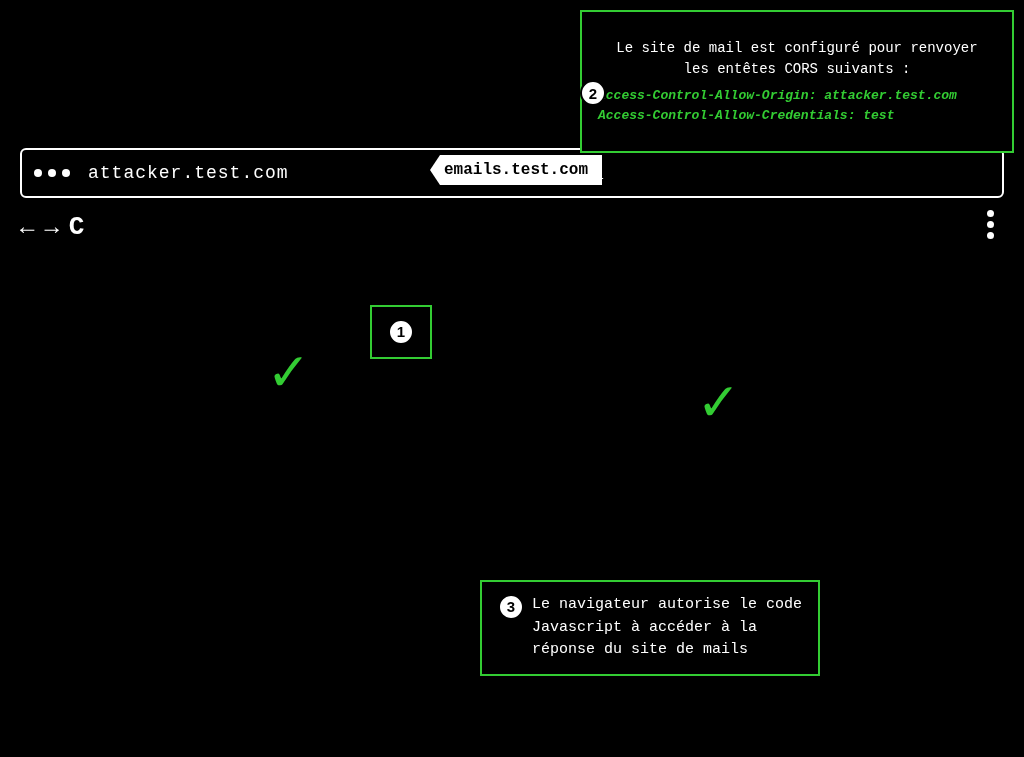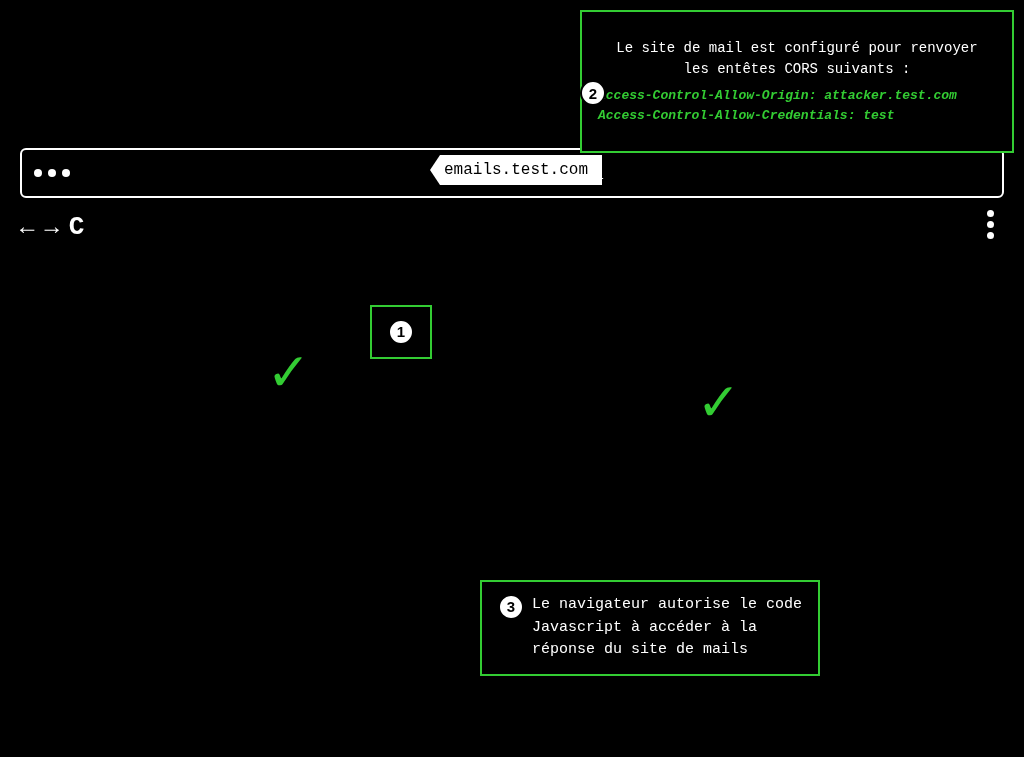--- a/index.html
+++ b/index.html
@@ -87,21 +87,21 @@
     }
 
     
     .email-tag {
       position: absolute;
       top: 155px;
       left: 430px;
       background: #fff;
       color: #000;
       font-size: 16px;
-      font-weight: normal;
+      font-weight: bold;
       padding: 6px 14px;
       clip-path: polygon(10px 0%, 100% 0%, 100% 100%, 10px 100%, 0% 50%);
     }
 
     
     .arrow-left {
       position: absolute;
       top: 164px;
       left: 590px;
       font-size: 22px;
@@ -224,20 +224,21 @@
   </style>
 </head>
 <body>
 
 <div class="browser-bar">
   <div class="browser-dots">
     <div class="dot"></div>
     <div class="dot"></div>
     <div class="dot"></div>
   </div>
+  <span class="browser-url">attacker.test.com</span>
 </div>
 
 <div class="email-tag">
   <span>emails.test.com</span>
 </div>
 
 <span class="arrow-left">←</span>
 
 <div class="nav-row">
   <span class="nav-arrow">←</span>

